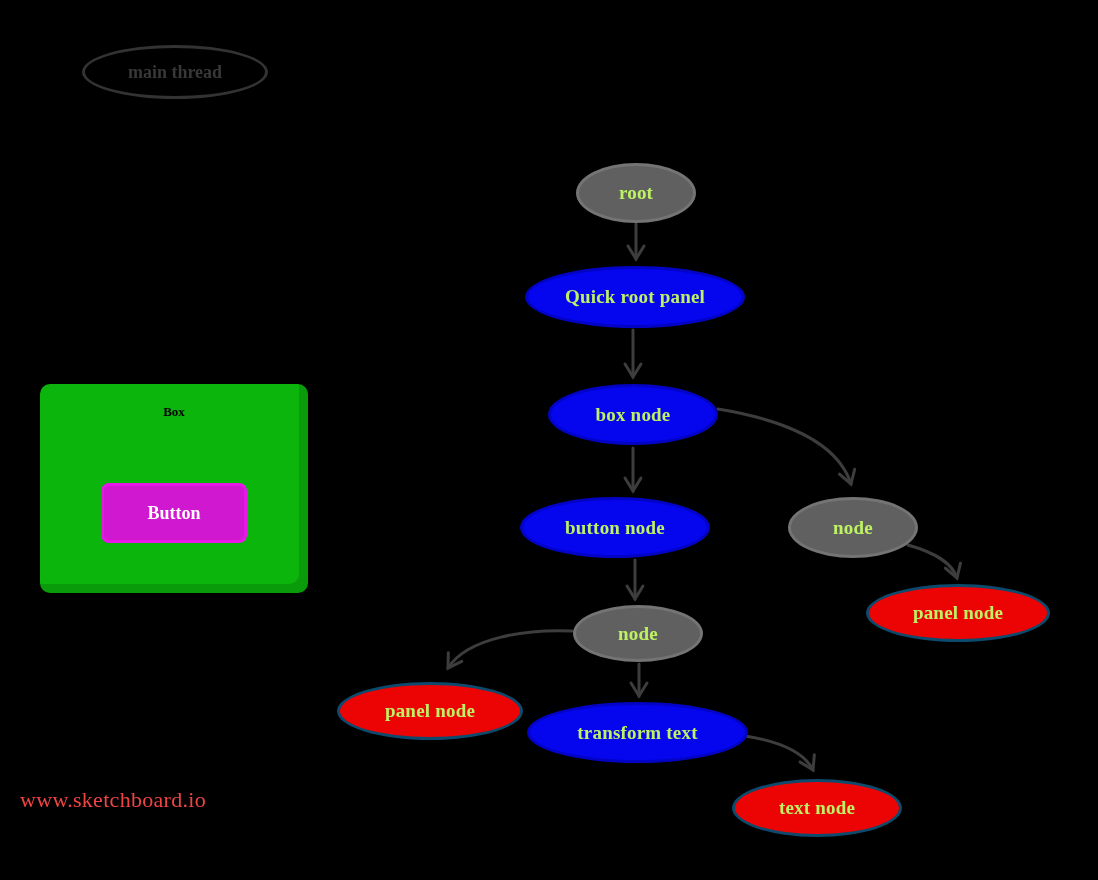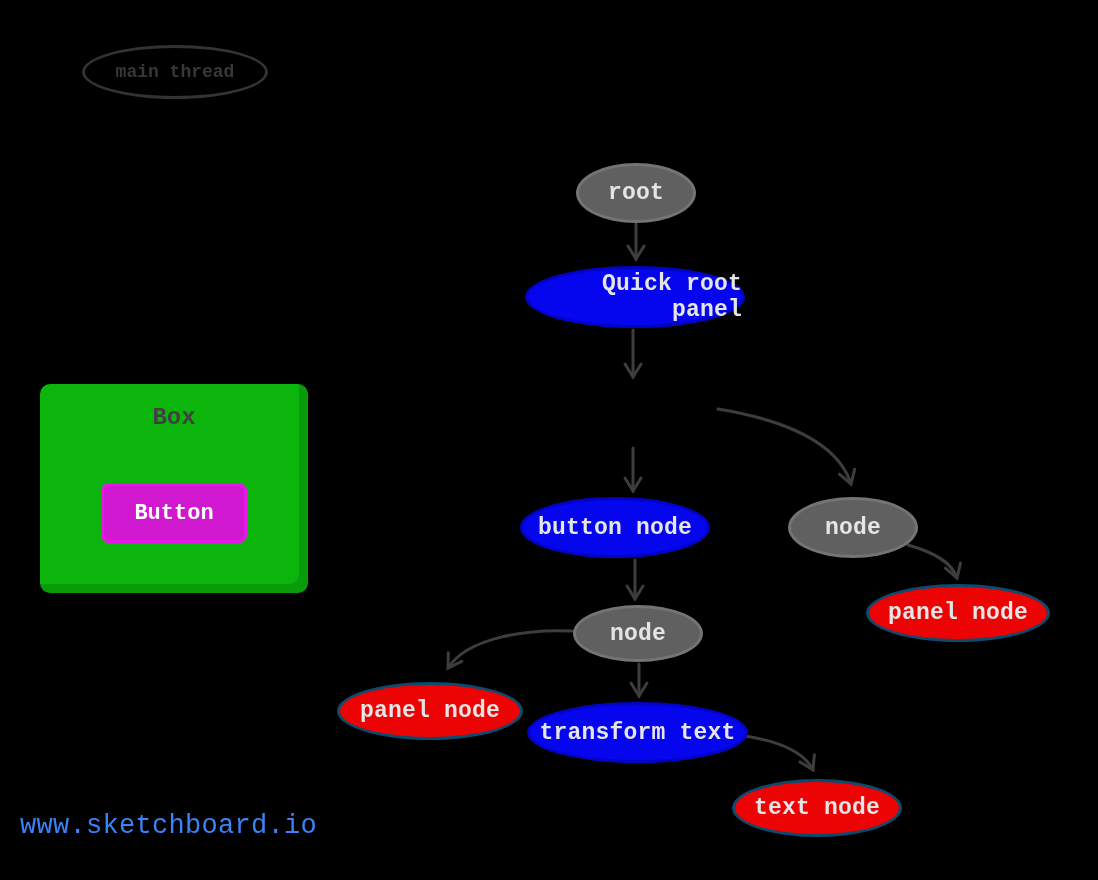--- a/index.html
+++ b/index.html
@@ -6,38 +6,38 @@
     margin: 0;
     padding: 0;
     background: #000000;
   }
   .canvas {
     position: relative;
     width: 1098px;
     height: 880px;
     background: #000000;
     overflow: hidden;
-    font-family: Liberation Mono, monospace;
+    font-family: Liberation Serif, serif;
   }
   .edges {
     position: absolute;
     left: 0;
     top: 0;
     width: 1098px;
     height: 880px;
   }
   .node {
     position: absolute;
     border-radius: 50%;
     display: flex;
     align-items: center;
     justify-content: center;
-    color: #e5e5e5;
+    color: #bef264;
     font-weight: bold;
-    font-size: 23px;
+    font-size: 19px;
     box-sizing: border-box;
     text-align: right;
     letter-spacing: 0.2px;
   }
   .node.blue { background: #0505ee; border: 3px solid #0303c6; }
   .node.gray { background: #606060; border: 3px solid #747474; }
   .node.red  { background: #ec0404; border: 3px solid #0c4a6e; }
   .lane {
     position: absolute;
     border-radius: 50%;
@@ -60,47 +60,47 @@
     background: #0cb50c;
     border-radius: 10px;
     box-shadow: inset -9px -9px 0 0 rgba(0,0,0,0.14);
   }
   .ui-box-label {
     position: absolute;
     left: 0;
     top: 20px;
     width: 100%;
     text-align: center;
-    color: #404040;
+    color: #000000;
     font-weight: bold;
-    font-size: 24px;
+    font-size: 13px;
   }
   .ui-button {
     position: absolute;
     left: 61px;
     top: 99px;
     width: 146px;
     height: 60px;
     background: #d118d1;
     border: 3px solid #e816e8;
     border-radius: 8px;
     box-sizing: border-box;
     display: flex;
     align-items: center;
     justify-content: center;
     color: #ffffff;
     font-weight: bold;
-    font-size: 22px;
+    font-size: 18px;
   }
   .watermark {
     position: absolute;
     left: 20px;
-    top: 811px;
-    color: #3b82f6;
-    font-size: 27px;
+    top: 787px;
+    color: #ef4444;
+    font-size: 22px;
     letter-spacing: 0.3px;
   }
 </style>
 </head>
 <body>
 
 <div class="canvas">
 
   <svg class="edges" width="1098" height="880" viewBox="0 0 1098 880">
     <defs>
@@ -134,20 +134,23 @@
   </div>
 
   <div class="node gray" style="left:576px; top:163px; width:120px; height:60px;">
     <span>root</span>
   </div>
 
   <div class="node blue" style="left:525px; top:266px; width:220px; height:62px;">
     <span>Quick root panel</span>
   </div>
 
+  <div class="node blue" style="left:548px; top:384px; width:170px; height:61px;">
+    <span>box node</span>
+  </div>
 
   <div class="node blue" style="left:520px; top:497px; width:190px; height:61px;">
     <span>button node</span>
   </div>
 
   <div class="node gray" style="left:788px; top:497px; width:130px; height:61px;">
     <span>node</span>
   </div>
 
   <div class="node red" style="left:866px; top:584px; width:184px; height:58px;">

